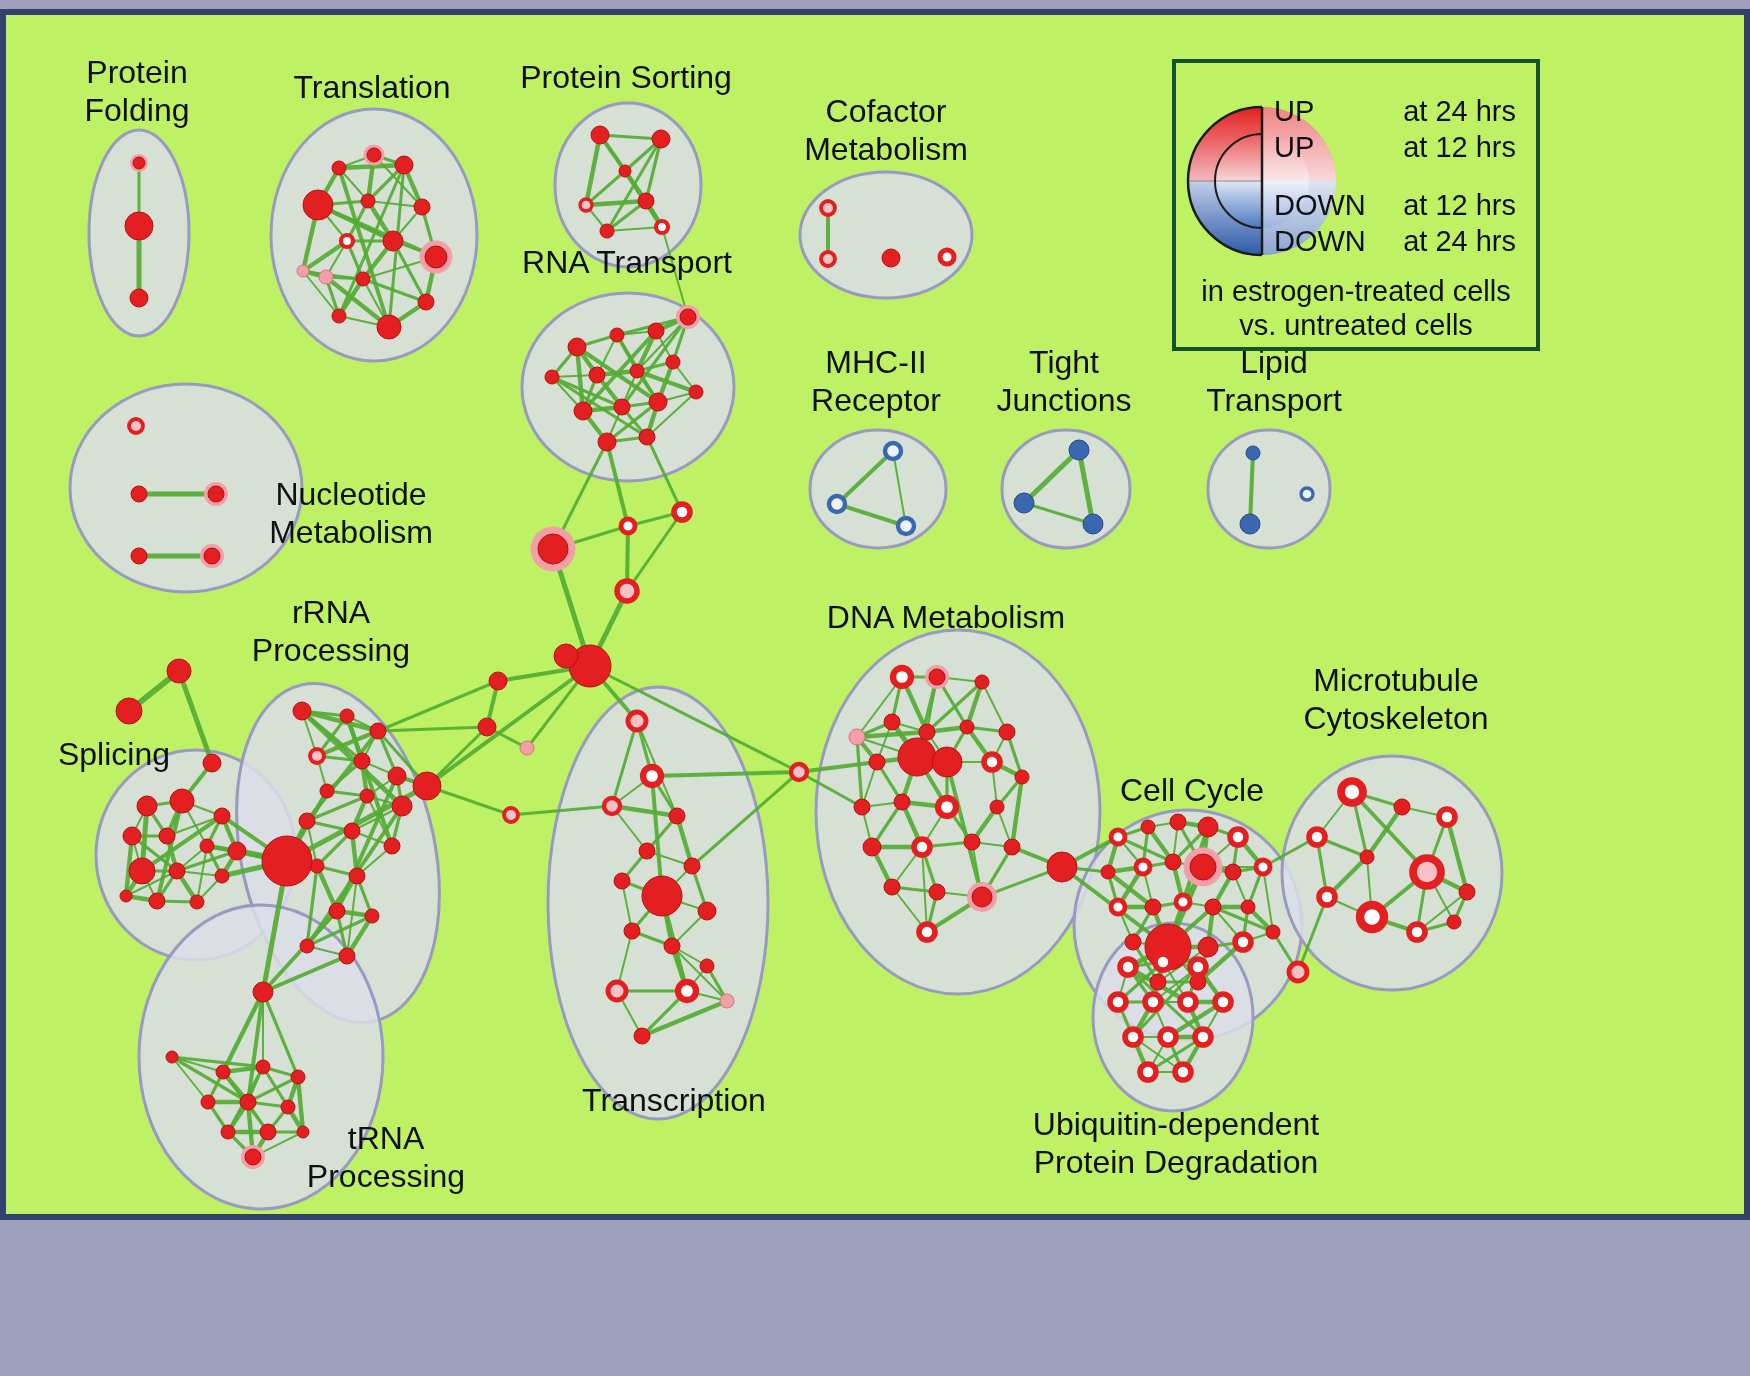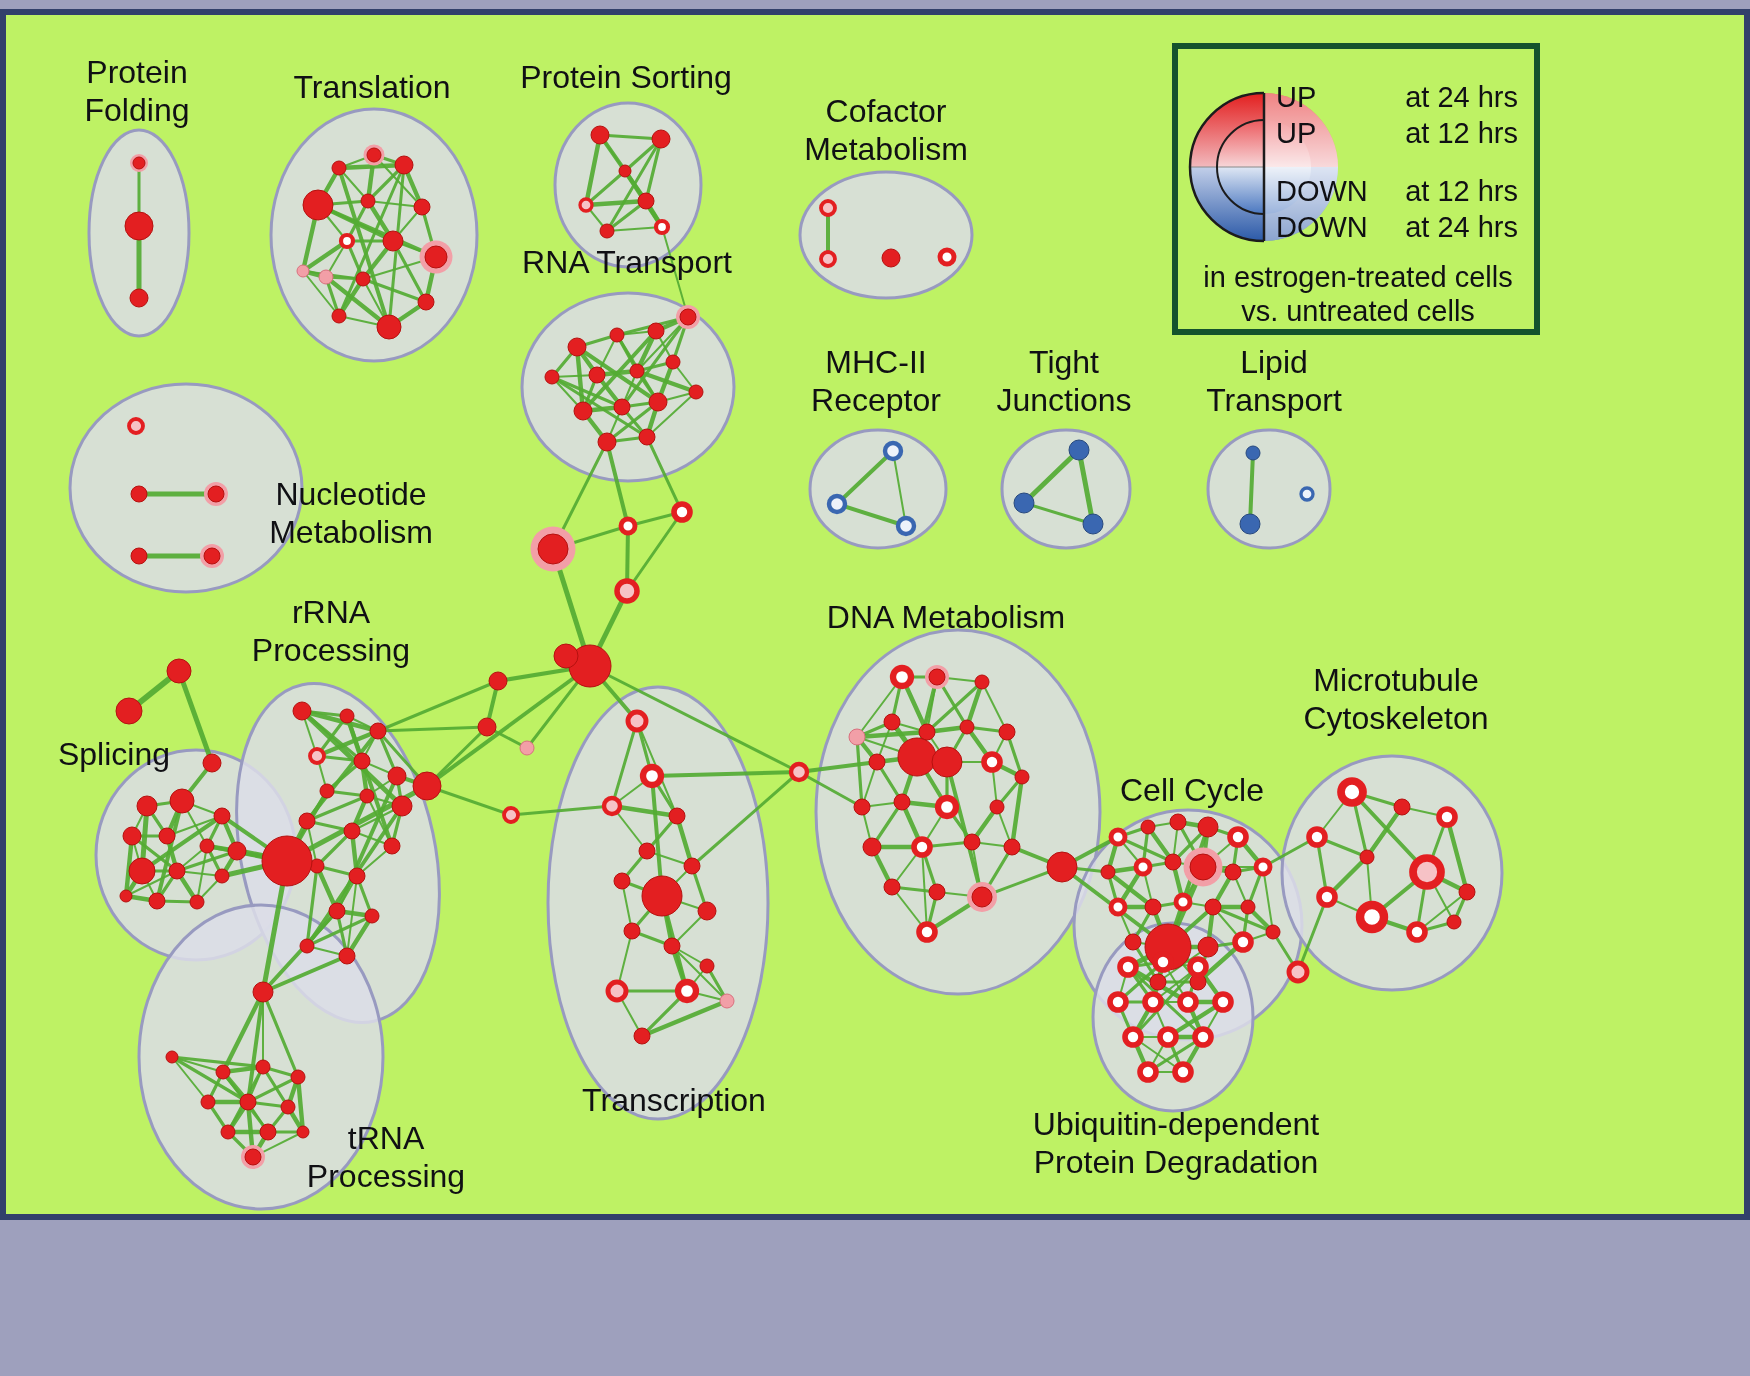--- a/index.html
+++ b/index.html
@@ -4,22 +4,22 @@
 <title>Figure</title>
 <style>
   html,body{margin:0;padding:0;background:#9ea0bd;}
   .page{position:relative;width:1750px;height:1211px;background:#bef264;
         border:6px solid #32406b;box-sizing:border-box;overflow:hidden;
         font-family:"Liberation Sans",sans-serif;margin-top:9px;}
   #net{position:absolute;left:0;top:0;}
   .cluster{fill:#dcdde8;fill-opacity:.85;stroke:#989ac0;stroke-width:3;}
   .edge{stroke:#54ab33;stroke-opacity:.92;stroke-linecap:round;fill:none;}
   .label{font-size:32px;fill:#101014;font-family:"Liberation Sans",sans-serif;}
-  .legend{position:absolute;left:1166px;top:28px;width:368px;height:292px;
-          border:6px solid #14532d;box-sizing:border-box;text-decoration:underline;}
+  .legend{position:absolute;left:1166px;top:44px;width:368px;height:292px;
+          border:4px solid #14532d;box-sizing:border-box;text-decoration:underline;}
   .legend text{font-size:29px;fill:#101014;font-family:"Liberation Sans",sans-serif;}
 </style>
 </head>
 <body>
 
 <div class="page">
   <svg id="net" width="1750" height="1376">
       <g>
         <ellipse cx="133" cy="218" rx="50" ry="103" class="cluster" transform="rotate(0 133 218)"></ellipse>
         <ellipse cx="368" cy="220" rx="103" ry="126" class="cluster" transform="rotate(0 368 220)"></ellipse>

